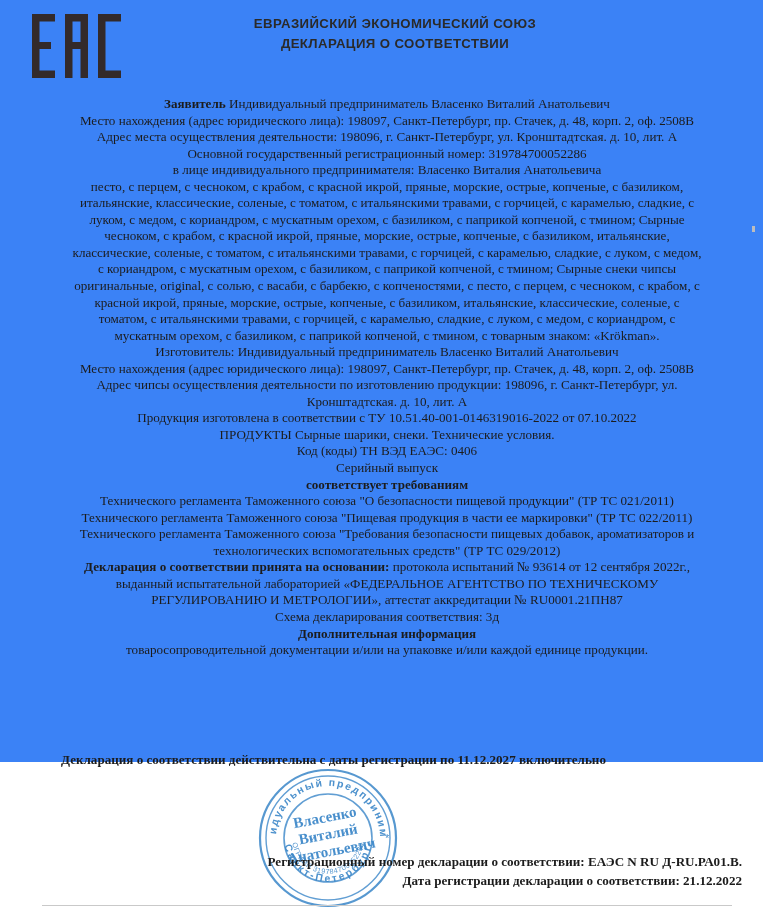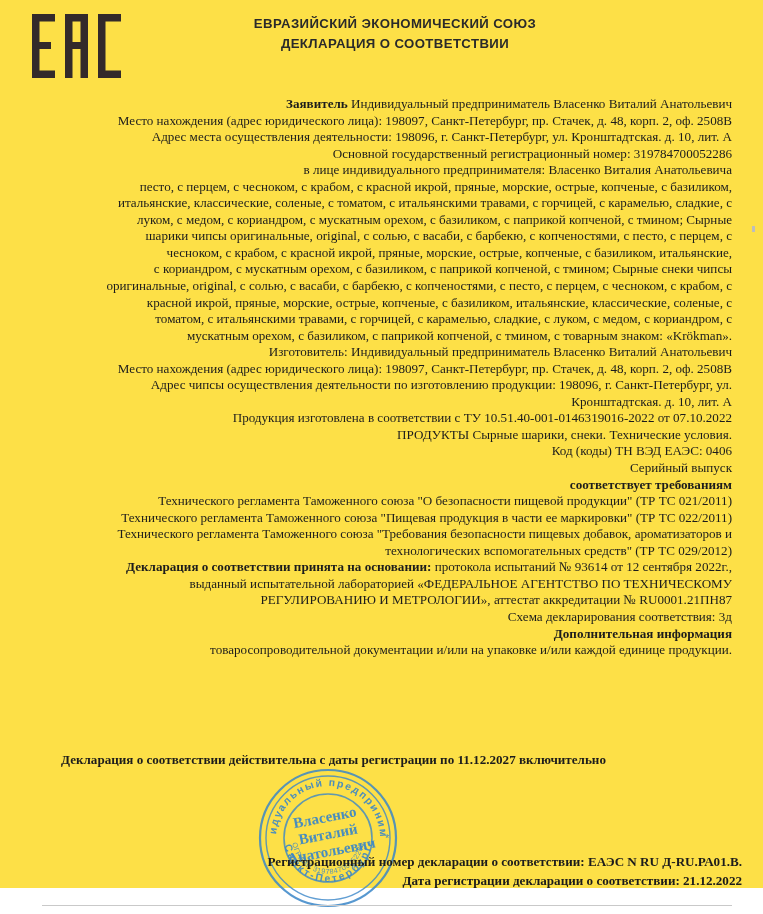--- a/index.html
+++ b/index.html
@@ -11,22 +11,22 @@
     width: 763px;
     height: 914px;
     position: relative;
     font-family: "Liberation Serif", serif;
     color: #1a1a1a;
     overflow: hidden;
   }
   .page {
     position: relative;
     width: 763px;
-    height: 888px;
-    background: #fde047;
+    height: 762px;
+    background: #3b82f6;
   }
 
   
   .header {
     position: relative;
     height: 92px;
   }
   .eac-mark {
     position: absolute;
     left: 30px;
@@ -50,21 +50,21 @@
 
   
   .content {
     position: absolute;
     left: 42px;
     top: 96px;
     width: 690px;
     font-size: 13.1px;
     line-height: 16.55px;
     color: #1c1c1c;
-    text-align: right;
+    text-align: center;
   }
   .line {
     display: block;
     white-space: pre-wrap;
   }
   .b { font-weight: bold; }
 
   .para {
     margin: 0;
     padding: 0;
@@ -169,22 +169,22 @@
       <span class="line">Место нахождения (адрес юридического лица): 198097, Санкт-Петербург, пр. Стачек, д. 48, корп. 2, оф. 2508В</span>
       <span class="line">Адрес места осуществления деятельности: 198096, г. Санкт-Петербург, ул. Кронштадтская. д. 10, лит. А</span>
       <span class="line">Основной государственный регистрационный номер: 319784700052286</span>
       <span class="line">в лице индивидуального предпринимателя: Власенко Виталия Анатольевича</span>
     </p>
 
     <p class="para">
       <span class="line">песто, с перцем, с чесноком, с крабом, с красной икрой, пряные, морские, острые, копченые, с базиликом,</span>
       <span class="line">итальянские, классические, соленые, с томатом, с итальянскими травами, с горчицей, с карамелью, сладкие, с</span>
       <span class="line">луком, с медом, с кориандром, с мускатным орехом, с базиликом, с паприкой копченой, с тмином; Сырные</span>
-      <span class="line">шарики чипсы оригинальные, original, с солью, с васаби, с барбекю, с копченостями, с песто, с перцем, с</span>
       <span class="line">чесноком, с крабом, с красной икрой, пряные, морские, острые, копченые, с базиликом, итальянские,</span>
+      <span class="line">классические, соленые, с томатом, с итальянскими травами, с горчицей, с карамелью, сладкие, с луком, с медом,</span>
       <span class="line">с кориандром, с мускатным орехом, с базиликом, с паприкой копченой, с тмином; Сырные снеки чипсы</span>
       <span class="line">оригинальные, original, с солью, с васаби, с барбекю, с копченостями, с песто, с перцем, с чесноком, с крабом, с</span>
       <span class="line">красной икрой, пряные, морские, острые, копченые, с базиликом, итальянские, классические, соленые, с</span>
       <span class="line">томатом, с итальянскими травами, с горчицей, с карамелью, сладкие, с луком, с медом, с кориандром, с</span>
       <span class="line">мускатным орехом, с базиликом, с паприкой копченой, с тмином, с товарным знаком: «Krökman».</span>
     </p>
 
     <p class="para">
       <span class="line">Изготовитель: Индивидуальный предприниматель Власенко Виталий Анатольевич</span>
       <span class="line">Место нахождения (адрес юридического лица): 198097, Санкт-Петербург, пр. Стачек, д. 48, корп. 2, оф. 2508В</span>

